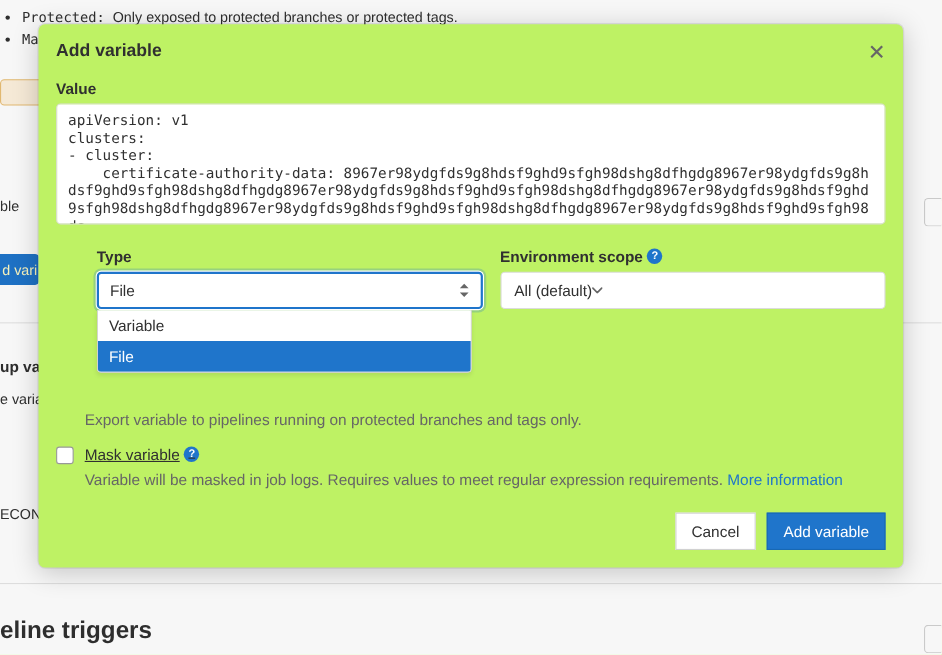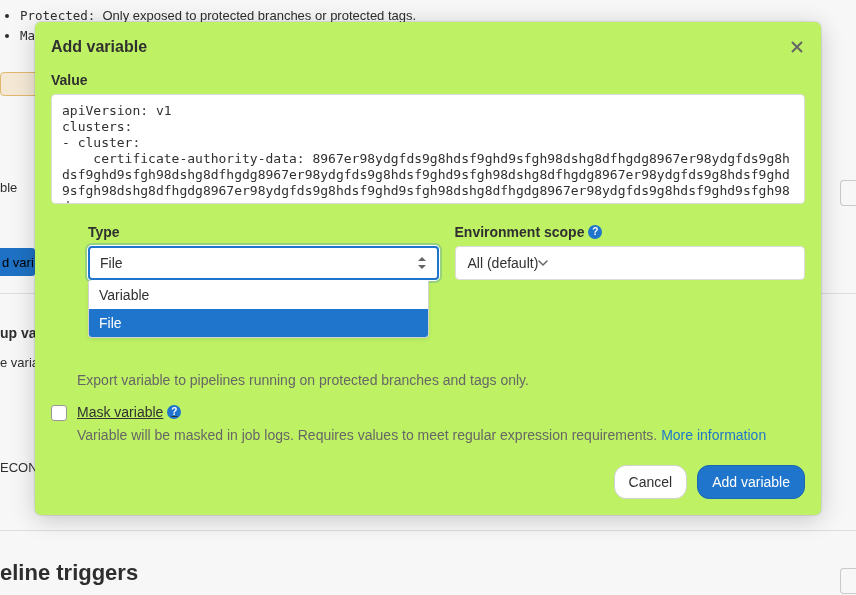--- a/index.html
+++ b/index.html
@@ -3,21 +3,21 @@
 <meta charset="utf-8">
 <style>
   * { box-sizing: border-box; margin: 0; padding: 0; font-family: -apple-system, BlinkMacSystemFont, "Segoe UI", Helvetica, Arial, sans-serif; }
   html, body { width: 856px; height: 595px; overflow: hidden; background: #fff; color: #303030; }
   .backdrop { position: absolute; inset: 0; background: #fff; }
   .bg-list { padding: 6px 0 0 6px; font-size: 13px; color: #303030; }
   .bg-list li { list-style: disc; margin-left: 14px; line-height: 20px; }
   .bg-list code { font-family: SFMono-Regular, Menlo, Consolas, monospace; font-size: 12.5px; }
   .bg-btn { position: absolute; left: 0; top: 72px; width: 818px; height: 24px; border: 1px solid #e9be74; background: #fdf1dd; border-radius: 4px; }
   .bg-tag { position: absolute; left: 0; top: 180px; font-size: 13px; color: #303030; }
-  .bg-blue { position: absolute; left: 0; top: 248px; height: 28px; width: 35px; background: #1f75cb; color: #000000; font-size: 13px; display:flex; align-items:center; padding-left:2px; border-top-right-radius:3px; border-bottom-right-radius:3px;}
+  .bg-blue { position: absolute; left: 0; top: 231px; height: 28px; width: 35px; background: #1f75cb; color: #fef9c3; font-size: 13px; display:flex; align-items:center; padding-left:2px; border-top-right-radius:3px; border-bottom-right-radius:3px;}
   .bg-rule { position: absolute; left: 0; top: 293px; width: 856px; height: 1px; background: #e5e5e5; }
   .bg-txt1 { position: absolute; left: 0; top: 325px; font-size: 14px; font-weight: 600; }
   .bg-txt2 { position: absolute; left: 0; top: 355px; font-size: 13px; }
   .bg-econf { position: absolute; left: 0; top: 460px; font-size: 13px; }
   .bg-rule2 { position: absolute; left: 0; top: 530px; width: 856px; height: 1px; background: #e5e5e5; }
   .bg-h2 { position: absolute; left: 0; top: 560px; font-size: 22px; font-weight: 700; }
   .bg-side { position: absolute; right: 0; top: 180px; width: 16px; height: 26px; border: 1px solid #d1d1d1; border-right:none; border-top-left-radius:4px; border-bottom-left-radius:4px;}
   .bg-side2 { position: absolute; right: 0; top: 568px; width: 16px; height: 26px; border: 1px solid #d1d1d1; border-right:none; border-top-left-radius:4px; border-bottom-left-radius:4px;}
 
   .overlay { position: absolute; inset: 0; background: rgba(0,0,0,0.03); }
@@ -50,21 +50,21 @@
 
   .help-icon { width: 14px; height: 14px; border-radius: 50%; background: #1f75cb; color: #fff; display:inline-flex; align-items:center; justify-content:center; font-size: 10px; font-weight:700; line-height:1; cursor: pointer;}
 
   .check-row { display:flex; align-items:flex-start; gap: 10px; margin-bottom: 4px; text-decoration: underline;}
   .checkbox { width: 16px; height: 16px; border: 1px solid #999; border-radius: 3px; margin-top: 1px; flex: none; background:#fff;}
   .check-text { font-size: 14px; color: #303030; display:flex; align-items:center; gap:4px;}
   .help-text { font-size: 14px; color: #666; margin-left: 26px; margin-bottom: 14px; line-height: 20px;}
   .link { color: #1f75cb; text-decoration: none; }
 
   .footer { display:flex; justify-content:flex-end; gap: 10px; padding-top: 6px;}
-  .btn { height: 34px; padding: 0 14px; border-radius: 12px; font-size: 14px; font-weight: 400; cursor: pointer; display:flex; align-items:center;}
+  .btn { height: 34px; padding: 0 14px; border-radius: 0; font-size: 14px; font-weight: 400; cursor: pointer; display:flex; align-items:center;}
   .btn-secondary { background: #fff; border: 1px solid #d1d1d1; color: #303030;}
   .btn-primary { background: #1f75cb; border: 1px solid #1868b3; color: #fff;}
 
   .flags-section { margin-top: 90px; }
 </style>
 </head>
 <body>
 
 <div class="backdrop">
   <ul class="bg-list">

